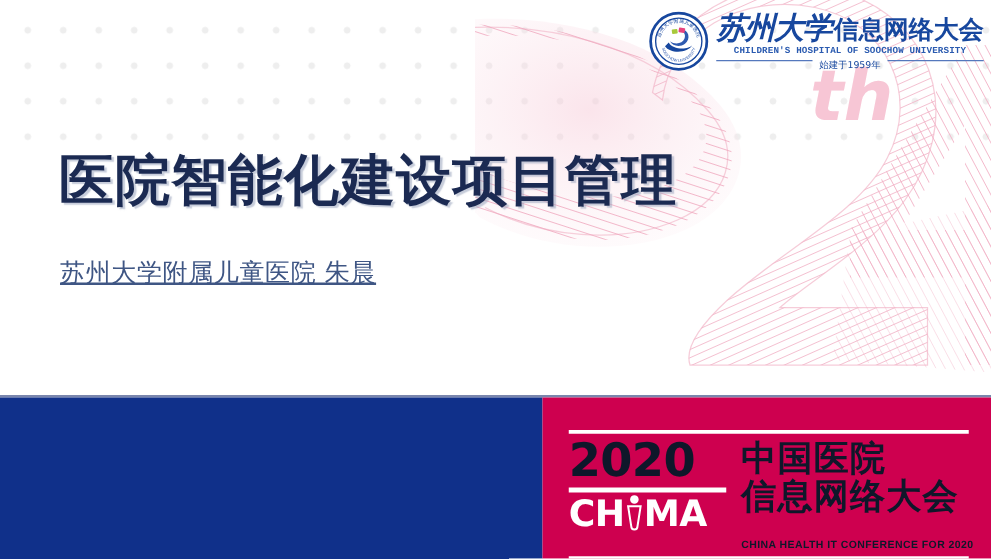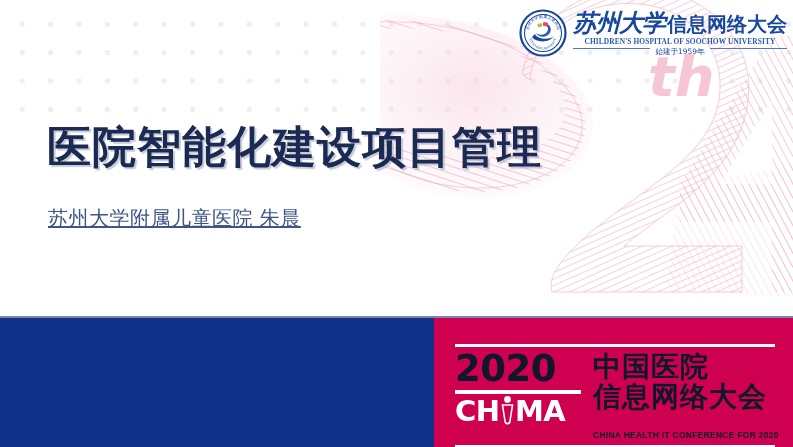--- a/index.html
+++ b/index.html
@@ -84,21 +84,21 @@
     letter-spacing: -1px;
     padding-right: 2px;
   }
   .hl-en {
     font-size: 7.4px;
     font-weight: bold;
     color: #2b5bb0;
     letter-spacing: 0.1px;
     white-space: nowrap;
     margin-top: 3px;
-    font-family: Liberation Serif, serif;
+    font-family: Liberation Mono, monospace;
   }
   .hl-since {
     display: flex;
     gap: 5px;
     margin-top: 3px;
     width: 100%;
   }
   .hl-since .rule {
     flex: 1 1 auto;
     height: 1px;
@@ -116,21 +116,21 @@
     position: absolute;
     left: 47px;
     top: 126px;
     z-index: 5;
     font-size: 44px;
     font-weight: bold;
     color: #1b2a52;
     letter-spacing: 1px;
     line-height: 1;
     white-space: nowrap;
-    font-family: Liberation Serif, serif;
+    font-family: Liberation Mono, monospace;
     text-shadow: 2px 2px 1px rgba(150,160,185,0.55);
   }
 
   .subtitle {
     position: absolute;
     left: 48px;
     top: 205px;
     z-index: 5;
     font-size: 20px;
     color: #3f5684;

